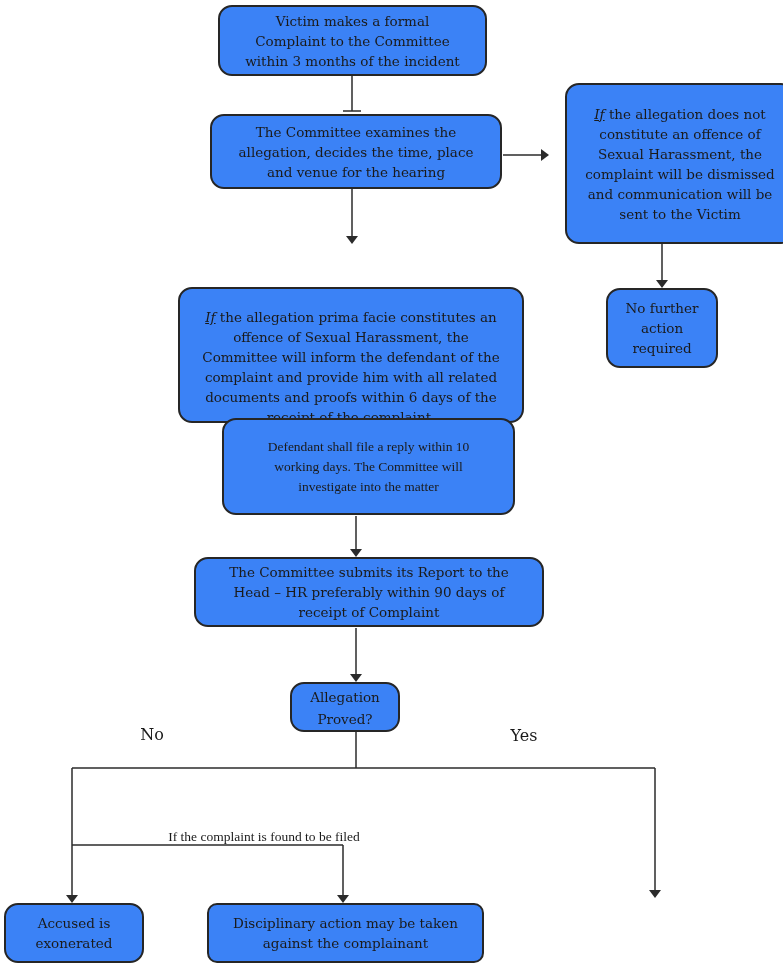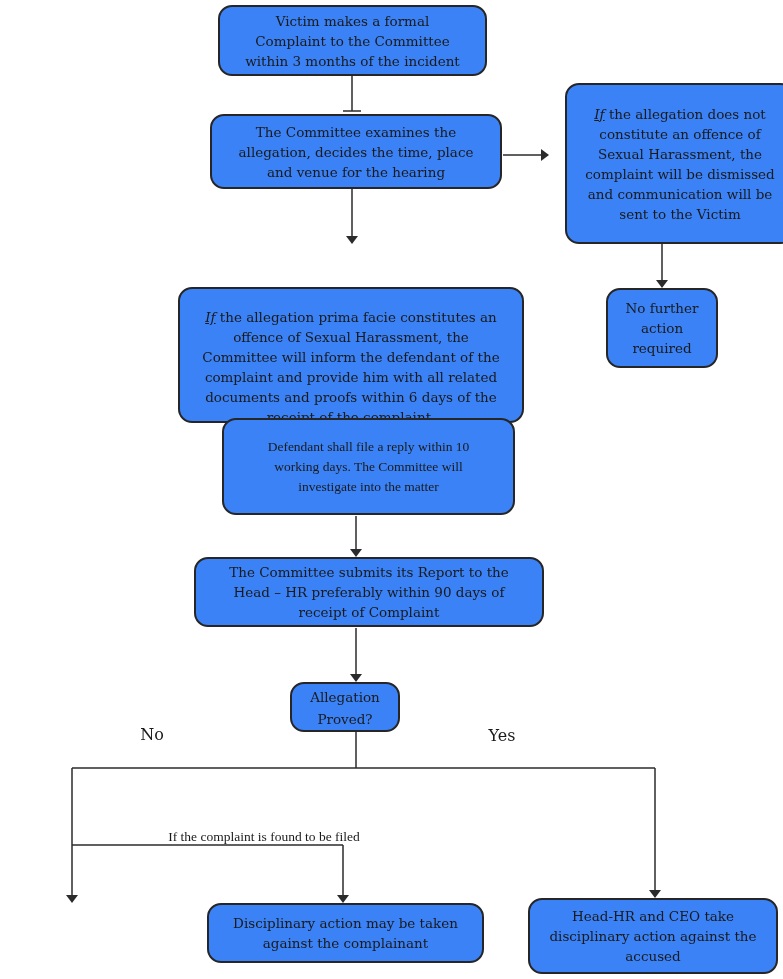--- a/index.html
+++ b/index.html
@@ -55,26 +55,26 @@
   #n-primafacie  { left:178px; top:243px; width:346px; height:136px; align-items:flex-start; padding-top:18px;margin-top:44px; }
   #n-primafacie .txt { max-width:312px; }
   #n-reply       { left:222px; top:418px; width:293px; height:97px;font-family:Liberation Serif, serif; }
   #n-reply .txt { max-width:232px; }
   #n-report      { left:180px; top:557px; width:350px; height:70px;margin-left:14px; }
   #n-report .txt { max-width:302px; }
   #n-decision    { left:290px; top:682px; width:110px; height:50px; align-items:flex-end; padding-top:21px; line-height:22px; }
   #n-decision .txt { max-width:96px; }
   #n-exonerated  { left:4px;   top:903px; width:140px; height:60px; }
   #n-exonerated .txt { max-width:100px; }
-  #n-disc-complainant { left:207px; top:903px; width:277px; height:60px; }
+  #n-disc-complainant { left:207px; top:903px; width:277px; height:60px;border-radius:10px; }
   #n-disc-complainant .txt { max-width:244px; }
   #n-disc-accused { left:528px; top:898px; width:250px; height:76px; }
   #n-disc-accused .txt { max-width:230px; }
   #lbl-no  { left:130px; top:726px; width:44px; }
-  #lbl-yes { left:480px; top:727px; width:44px; }
+  #lbl-yes { left:502px; top:727px; width:44px; }
   #note-malicious { left:114px; top:828px; width:300px; }
 </style>
 </head>
 <body>
 
 <div id="canvas">
 
   <svg id="wires" viewBox="0 0 783 979" xmlns="http://www.w3.org/2000/svg">
     <g stroke="#2b2b2b" stroke-width="1.5" fill="none">
 
@@ -148,22 +148,22 @@
     <span class="txt">Allegation Proved?</span>
   </div>
 
   <div class="flabel" id="lbl-no">No</div>
   <div class="flabel" id="lbl-yes">Yes</div>
 
   <div class="note" id="note-malicious">
     <div>If the complaint is found to be filed</div>
   </div>
 
+  <div class="box" id="n-exonerated">
+    <span class="txt">Accused is exonerated</span>
+  </div>
 
   <div class="box" id="n-disc-complainant">
     <span class="txt">Disciplinary action may be taken against the complainant</span>
   </div>
 
-  <div class="box" id="n-disc-accused">
-    <span class="txt">Head-HR and CEO take disciplinary action against the accused</span>
-  </div>
 
 </div>
 
 </body></html>

